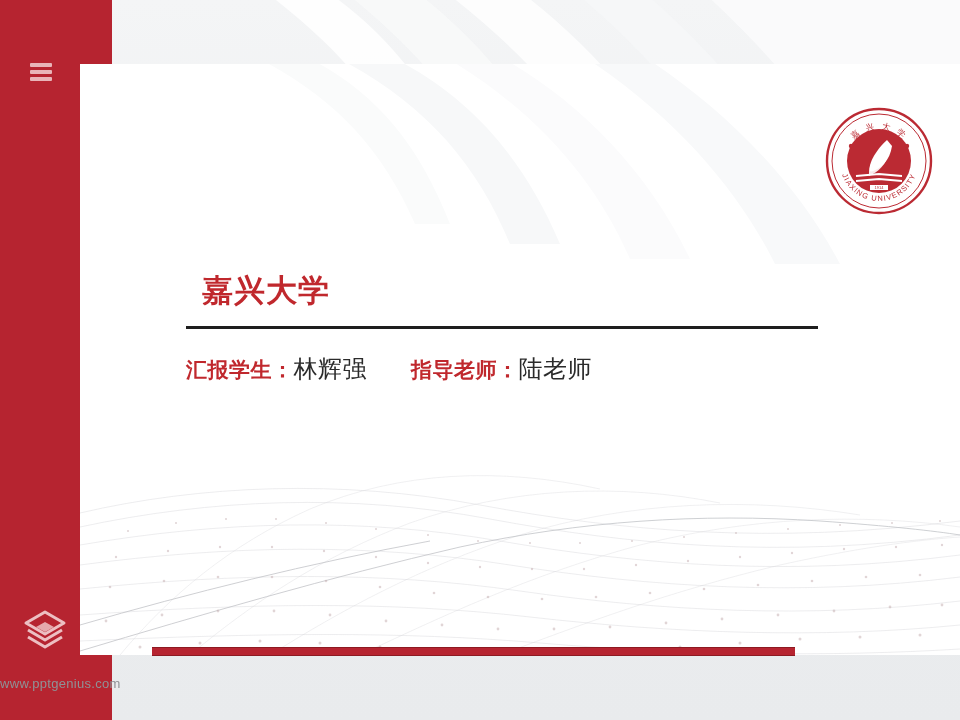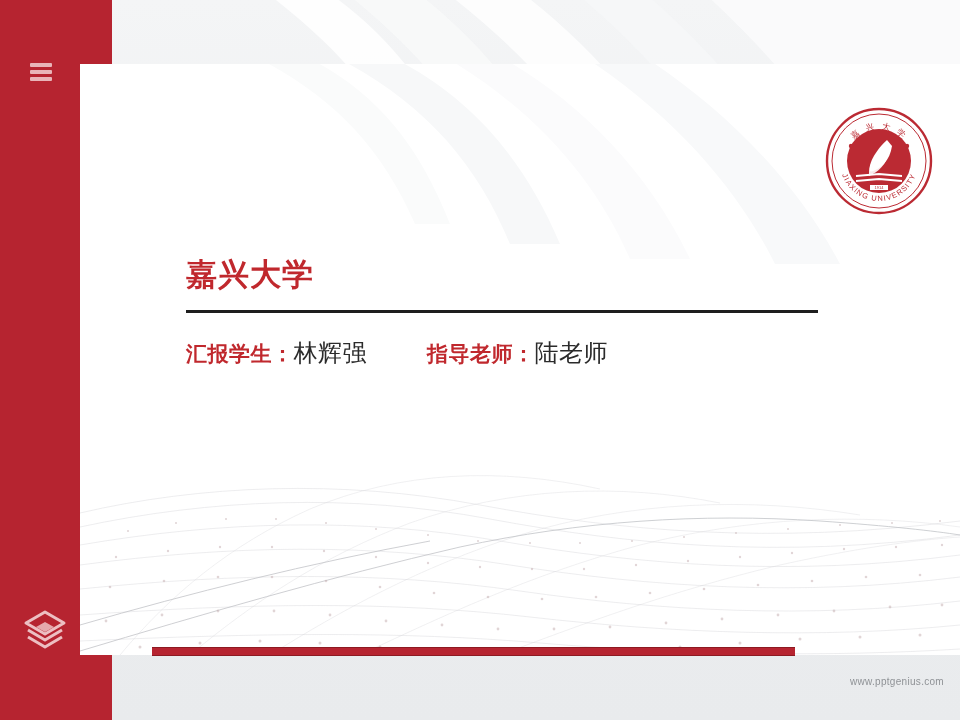--- a/index.html
+++ b/index.html
@@ -109,21 +109,21 @@
     left: 186px;
     top: 258px;
     width: 640px;
   }
   .school-name {
     font-size: 31px;
     font-weight: 700;
     color: #c0282d;
     letter-spacing: 1px;
     line-height: 1.1;
-    margin: 0;
+    margin: 16px;
     white-space: nowrap;
   }
   .main-title {
     font-size: 64px;
     font-weight: 700;
     color: #2b2b2b;
     letter-spacing: 2px;
     line-height: 1.12;
     margin: 14px 0 0 0;
     white-space: nowrap;
@@ -134,21 +134,21 @@
     height: 3px;
     background: #1e1e1e;
   }
   .credits-row {
     margin-top: 24px;
     display: flex;
     align-items: flex-end;
     white-space: nowrap;
   }
   .credit-group { display: flex; align-items: baseline; }
-  .credit-group + .credit-group { margin-left: 60px; }
+  .credit-group + .credit-group { margin-left: 44px; }
   .credit-label {
     font-size: 21px;
     font-weight: 700;
     color: #c0282d;
     letter-spacing: 0.5px;
   }
   .credit-value {
     font-size: 24px;
     font-weight: 400;
     color: #2b2b2b;
@@ -167,25 +167,24 @@
     border-bottom: 1px solid #8d1a22;
     box-sizing: border-box;
   }
 
   
   .footer-url {
     position: absolute;
     left: 0;
     top: 676px;
     width: 924px;
-    text-align: right;
-    font-size: 10px;
+    text-align: left;
+    font-size: 13px;
     color: #8f9296;
     letter-spacing: 0.3px;
-    padding-left: 20px;
   }
 </style>
 </head>
 <body>
 
 <div id="slide-root">
 
   <div class="page-bg"></div>
 
   <div class="bg-ribbons">

